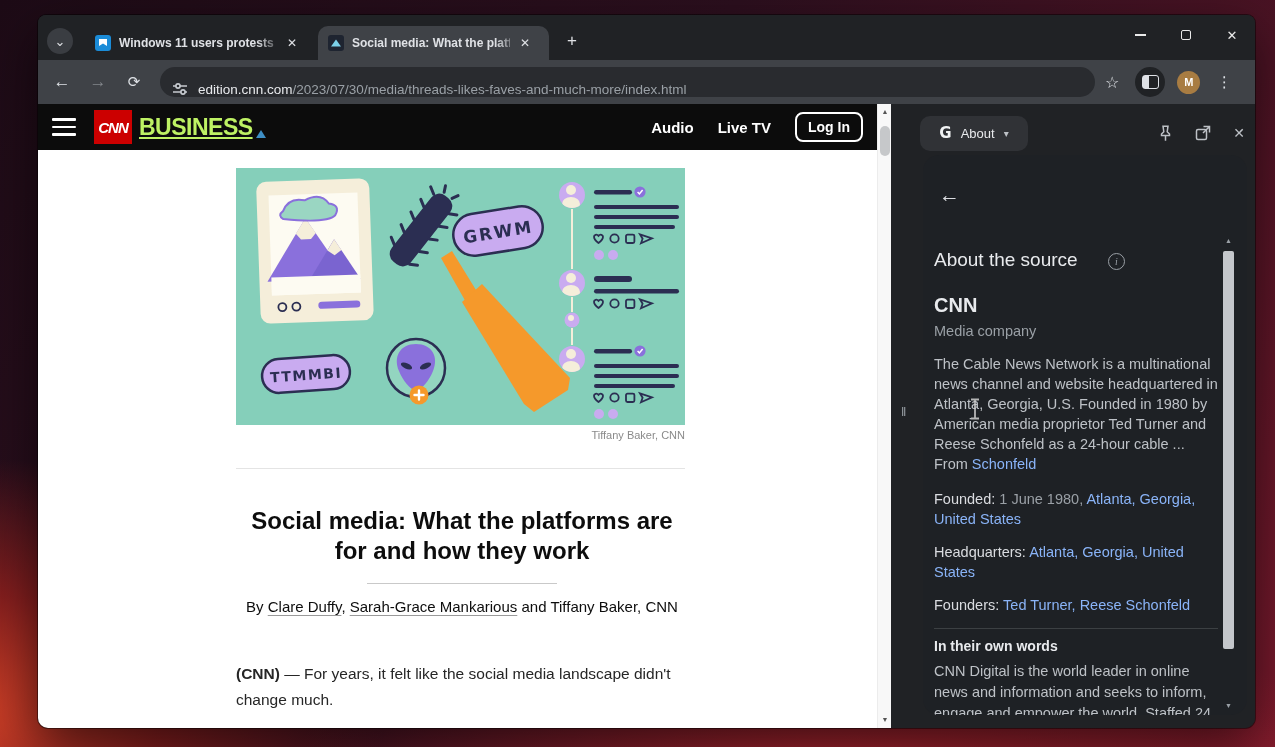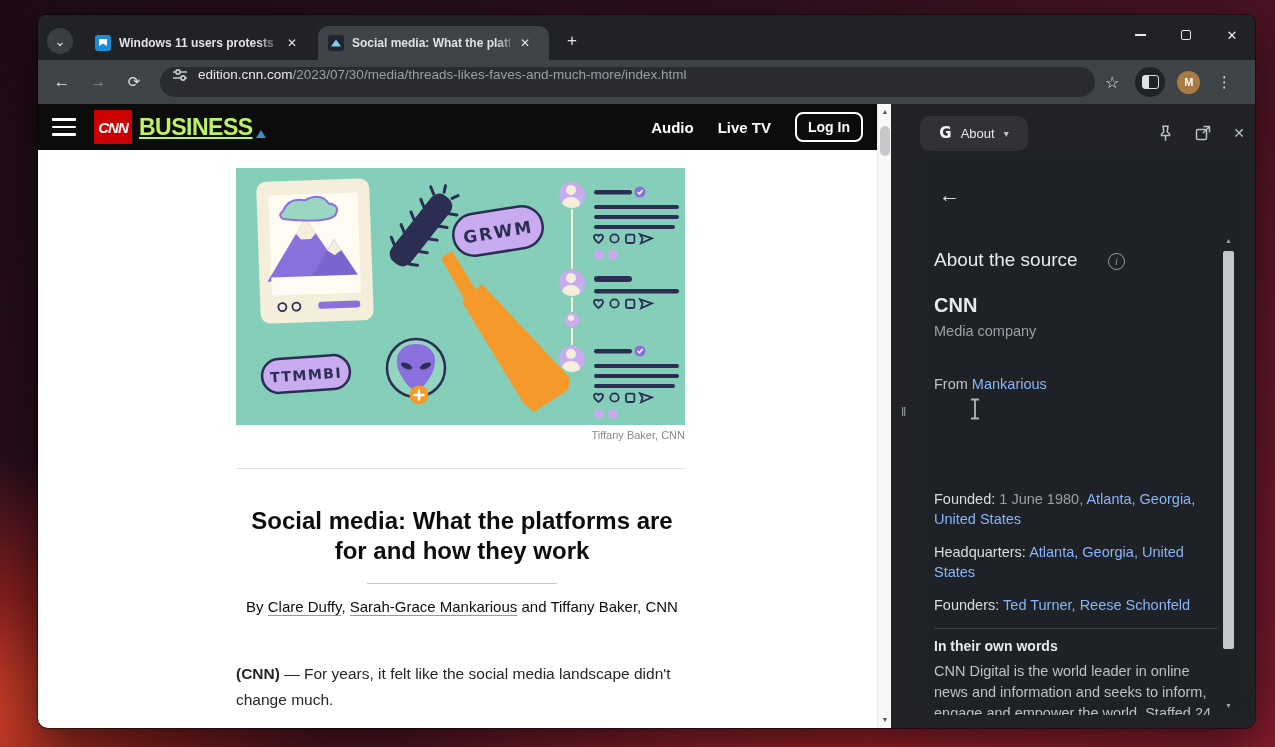--- a/index.html
+++ b/index.html
@@ -43,21 +43,21 @@
   .win-btn.close { font-size:13px; }
 
   
   .toolbar { position:relative; height:44px; background:#3f4247; display:flex; align-items:center; }
   .nav-btn { width:28px; height:28px; display:flex; align-items:center; justify-content:center; font-size:17px; color:#dee1e6; border-radius:50%; }
   .nav-btn.back { margin-left:10px; }
   .nav-btn.fwd { margin-left:8px; color:#83878c; }
   .nav-btn.reload { margin-left:8px; font-size:15px; }
   .urlbar {
     margin-left:12px; width:935px; height:30px; border-radius:15px; background:#292b2f;
-    display:flex; align-items:flex-start; padding:0 12px; color:#e8eaed;
+    display:flex; align-items:flex-end; padding:0 12px; color:#e8eaed;
   }
   .url-text { font-size:13.5px; margin-left:10px; white-space:nowrap; overflow:hidden; }
   .url-text .path { color:#9aa0a6; }
   .star { margin-left:10px; font-size:16px; color:#dee1e6; }
   .sidepanel-btn { margin-left:16px; width:30px; height:30px; border-radius:50%; background:#202225; display:flex; align-items:center; justify-content:center; }
   .sidepanel-glyph { width:17px; height:14px; border:1.7px solid #dee1e6; border-radius:3px; position:relative; }
   .sidepanel-glyph::before { content:""; position:absolute; left:0; top:0; bottom:0; width:6px; background:#dee1e6; }
   .avatar { margin-left:12px; width:23px; height:23px; border-radius:50%; background:#a87c42; color:#fff; font-size:11px; font-weight:700; display:flex; align-items:center; justify-content:center; }
   .kebab { margin-left:12px; color:#dee1e6; font-size:15px; width:24px; text-align:center; }
 
@@ -380,21 +380,21 @@
         </div>
 
         <div class="panel-card">
           <div class="back-arrow">←</div>
           <div class="card-heading">About the source</div>
           <div class="info-icon">i</div>
 
           <div class="src-name">CNN</div>
           <div class="src-type">Media company</div>
 
-          <div class="src-desc"><br><span>From </span><span class="blue">Mankarious</span></div>
+          <div class="src-desc"><span>The Cable News Network is a multinational news channel and website headquartered in Atlanta, Georgia, U.S. Founded in 1980 by American media proprietor Ted Turner and Reese Schonfeld as a 24-hour cable ...</span><br><span>From </span><span class="blue">Schonfeld</span></div>
 
           <div class="fact f1"><span>Founded:</span><span class="plain"> 1 June 1980, </span><span class="blue">Atlanta, Georgia, United States</span></div>
           <div class="fact f2"><span>Headquarters:</span><span class="plain"> </span><span class="blue">Atlanta, Georgia, United States</span></div>
           <div class="fact f3"><span>Founders:</span><span class="plain"> </span><span class="blue">Ted Turner, Reese Schonfeld</span></div>
 
           <div class="card-rule"></div>
           <div class="ownwords-h">In their own words</div>
           <div class="ownwords-p">CNN Digital is the world leader in online news and information and seeks to inform, engage and empower the world. Staffed 24</div>
 
           <div class="card-scroll">

